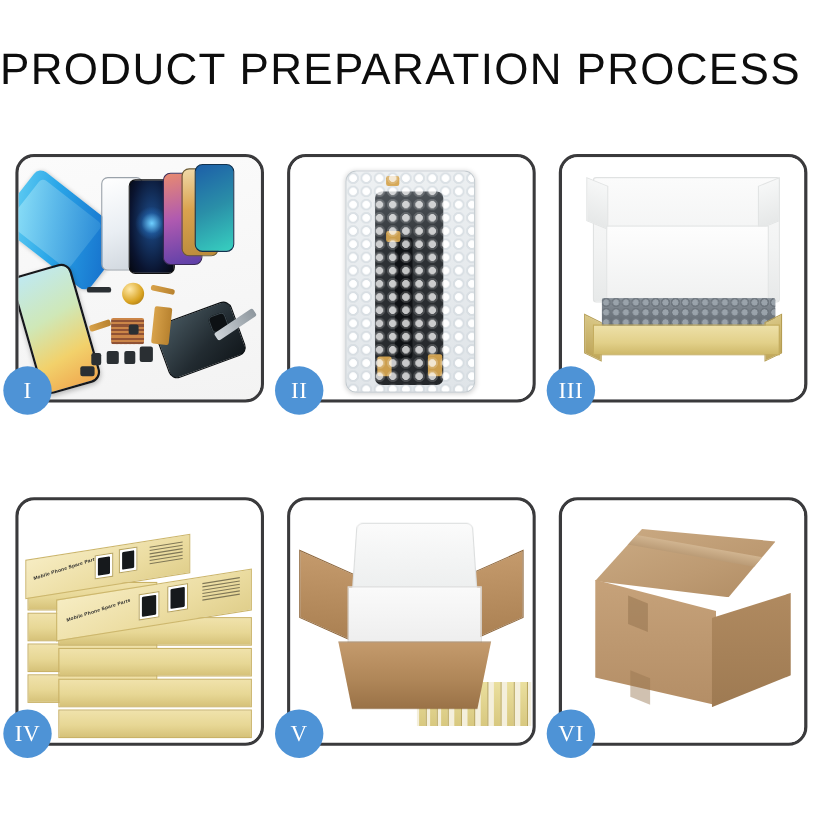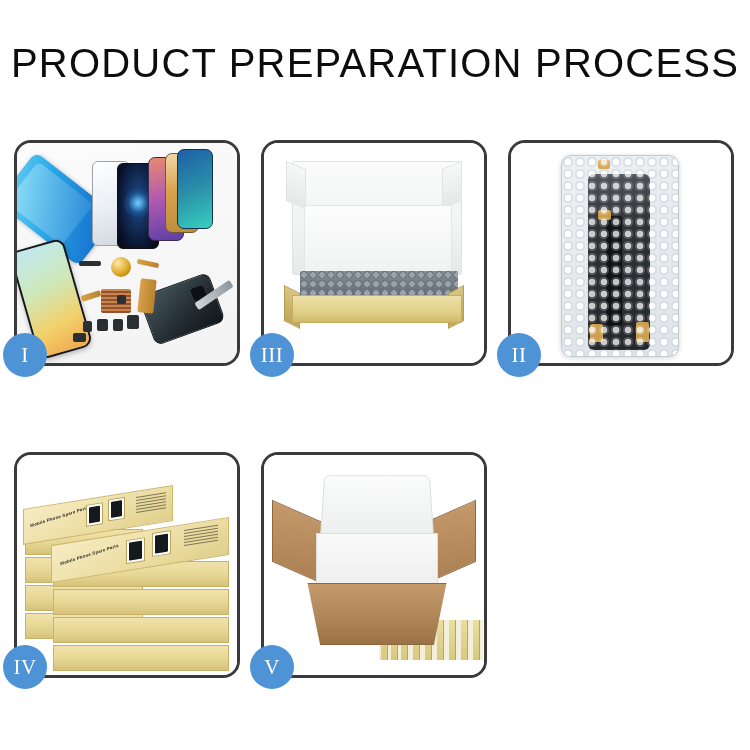--- a/index.html
+++ b/index.html
@@ -5,21 +5,21 @@
   * { box-sizing: border-box; margin: 0; padding: 0; }
   html, body {
     width: 750px; height: 750px;
     background: #ffffff;
     font-family: "Liberation Sans", sans-serif;
     overflow: hidden;
   }
   #root { position: relative; width: 750px; height: 750px; background: #fff; }
 
   
-  .header { position: absolute; left: 0; top: 0; width: 750px; text-align: center; }
+  .header { position: absolute; left: 0; top: 0; width: 750px; text-align: left; }
   .page-title {
     font-size: 40px;
     font-weight: 500;
     letter-spacing: 1.2px;
     color: #0d0d0d;
     margin-top: 42px;
     line-height: 1.05;
     font-family: "Liberation Sans", sans-serif;
   }
   .page-subtitle {
@@ -340,46 +340,46 @@
         <div class="tiny" style="left:56px;top:190px;width:13px;height:9px;"></div>
         <div class="tiny" style="left:100px;top:152px;width:9px;height:9px;"></div>
         <div class="flexcable" style="left:64px;top:150px;width:20px;height:6px;transform:rotate(-18deg);"></div>
         <div class="flexcable" style="left:120px;top:118px;width:22px;height:5px;transform:rotate(12deg);"></div>
         <div class="flexcable" style="left:122px;top:136px;width:16px;height:34px;transform:rotate(6deg);"></div>
       </div>
       <div class="badge">I</div>
     </div>
 
     <div class="panel">
-      <div class="panel-inner p3">
-        <div class="b3-lid"></div>
-        <div class="b3-lid-flapL"></div>
-        <div class="b3-lid-flapR"></div>
-        <div class="b3-foam"></div>
-        <div class="b3-bubbles"></div>
-        <div class="b3-side"></div>
-        <div class="b3-sideR"></div>
-        <div class="b3-front"></div>
-      </div>
-      <div class="badge">III</div>
-    </div>
-
-    <div class="panel">
       <div class="panel-inner p2">
         <div class="bubblebag">
           <div class="bb-screen"></div>
           <div class="bb-flex"></div>
           <div class="bb-tape" style="left:36px;top:4px;width:12px;height:9px;"></div>
           <div class="bb-tape" style="left:36px;top:54px;width:13px;height:10px;"></div>
           <div class="bb-tape" style="left:28px;top:168px;width:13px;height:18px;"></div>
           <div class="bb-tape" style="left:74px;top:166px;width:13px;height:20px;"></div>
           <div class="bb-overlay"></div>
         </div>
       </div>
       <div class="badge">II</div>
+    </div>
+
+    <div class="panel">
+      <div class="panel-inner p3">
+        <div class="b3-lid"></div>
+        <div class="b3-lid-flapL"></div>
+        <div class="b3-lid-flapR"></div>
+        <div class="b3-foam"></div>
+        <div class="b3-bubbles"></div>
+        <div class="b3-side"></div>
+        <div class="b3-sideR"></div>
+        <div class="b3-front"></div>
+      </div>
+      <div class="badge">III</div>
     </div>
 
     <div class="panel">
       <div class="panel-inner p4">
         <div class="stack">
 
           <div class="sbox" style="left:2px;  top:60px;  width:118px;"></div>
           <div class="sbox" style="left:2px;  top:88px;  width:118px;"></div>
           <div class="sbox" style="left:2px;  top:116px; width:118px;"></div>
           <div class="sbox" style="left:2px;  top:144px; width:118px;"></div>
@@ -445,15 +445,29 @@
             <b style="left:70px"></b>
               <b style="left:82px"></b>
               <b style="left:94px"></b>
           </div>
         </div>
         <div class="c5-body"></div>
       </div>
       <div class="badge">V</div>
     </div>
 
+    <div class="panel">
+      <div class="panel-inner p6">
+        <div class="c6">
+          <div class="c6-top">
+            <div class="c6-tape"></div>
+          </div>
+          <div class="c6-left"></div>
+          <div class="c6-right"></div>
+          <div class="c6-tab1"></div>
+          <div class="c6-tab2"></div>
+        </div>
+      </div>
+      <div class="badge">VI</div>
+    </div>
 
   </div>
 </div>
 
 </body></html>

